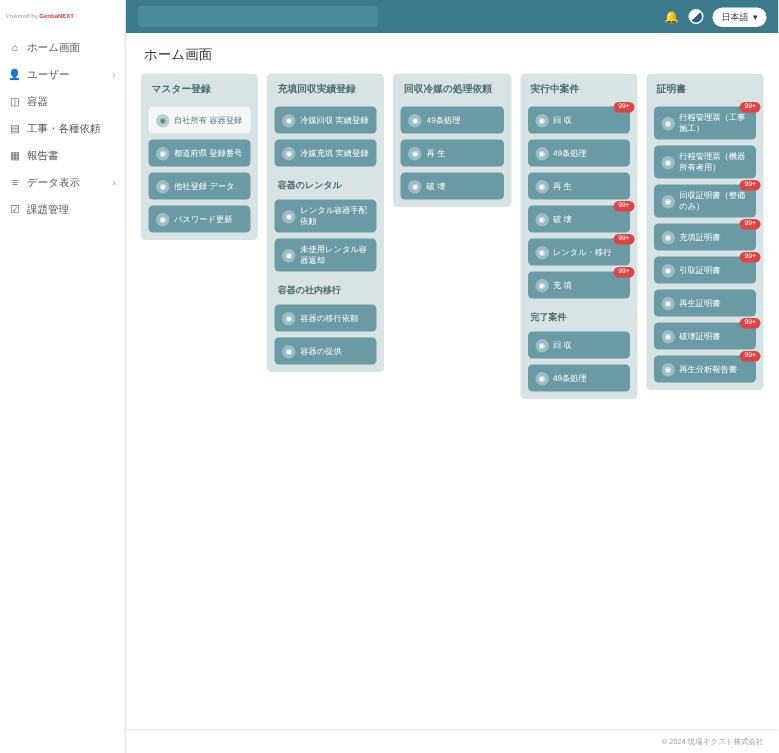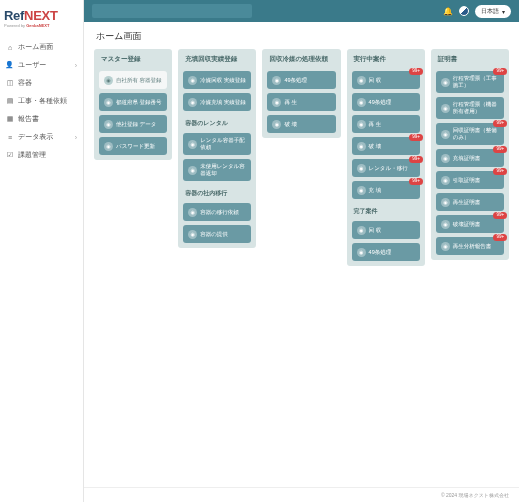--- a/index.html
+++ b/index.html
@@ -30,23 +30,20 @@
 .card.light .card-ico{background:#b8d0d0;color:#5a7a7a}
 .badge{position:absolute;top:-3px;right:-3px;background:#d44;color:#fff;border-radius:7px;padding:1px 3px;font-size:4.5px;line-height:1;min-width:12px;text-align:center}
 .sub-h{font-size:6px;color:#4a6a6a;padding:4px 2px 1px;font-weight:600}
 .footer{font-size:5px;color:#999;text-align:right;padding:4px 10px;border-top:1px solid #eee}
 </style>
 </head>
 <body>
 
 <div class="app">
   <aside class="sidebar">
-    <div>
-      <span class="logo"><span>Ref</span><span class="logo-red">NEXT</span></span>
-    </div>
     <div class="powered"><span>Powered by </span><b>GenbaNEXT</b></div>
     <div id="nav">
         <div class="nav-item">
           <span class="nav-ico">⌂</span>
           <span>ホーム画面</span>
         </div>
         <div class="nav-item exp">
           <span class="nav-ico">👤</span>
           <span>ユーザー</span>
         </div>

